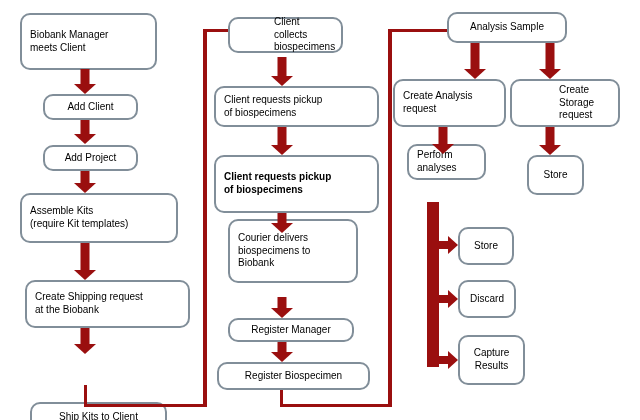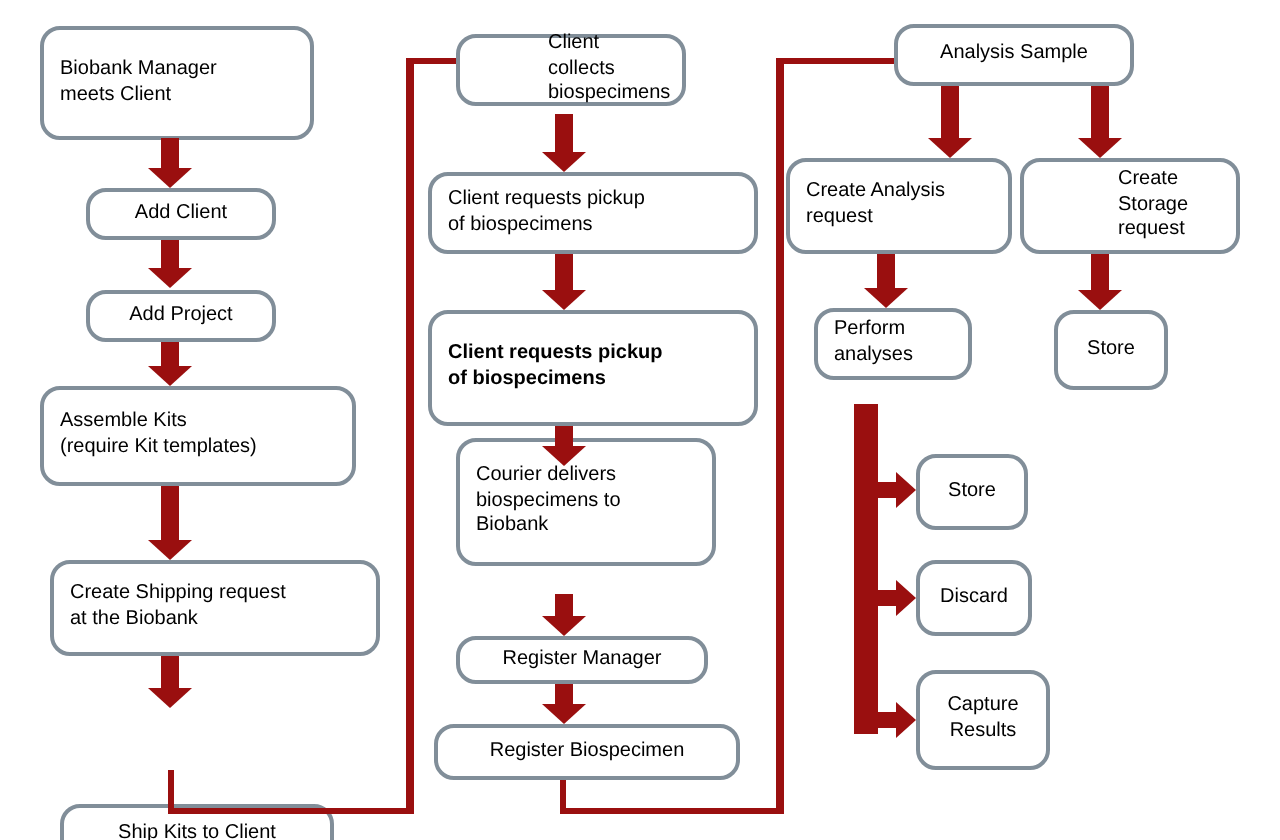--- a/index.html
+++ b/index.html
@@ -47,21 +47,21 @@
   #n-shipkits{left:30px;top:354px;width:137px;height:31px;margin-top:48px;}
   #n-collects{left:228px;top:17px;width:115px;height:36px;padding-left:44px;}
   #n-pickup1{left:214px;top:86px;width:165px;height:41px;}
   #n-pickup2{left:214px;top:155px;width:165px;height:58px;}
   #n-courier{left:228px;top:219px;width:130px;height:64px;}
   #n-regsubject{left:228px;top:318px;width:126px;height:24px;}
   #n-regbio{left:217px;top:362px;width:153px;height:28px;}
   #n-regsample{left:447px;top:12px;width:120px;height:31px;}
   #n-analysisreq{left:393px;top:79px;width:113px;height:48px;}
   #n-storagereq{left:510px;top:79px;width:110px;height:48px;padding-left:47px;}
-  #n-perform{left:407px;top:154px;width:79px;height:36px;}
+  #n-perform{left:407px;top:144px;width:79px;height:36px;}
   #n-storeright{left:527px;top:155px;width:57px;height:40px;}
   #n-storebranch{left:458px;top:227px;width:56px;height:38px;}
   #n-discard{left:458px;top:280px;width:58px;height:38px;}
   #n-capture{left:458px;top:335px;width:67px;height:50px;}
 </style>
 </head>
 <body>
 
 <div id="canvas">
 

